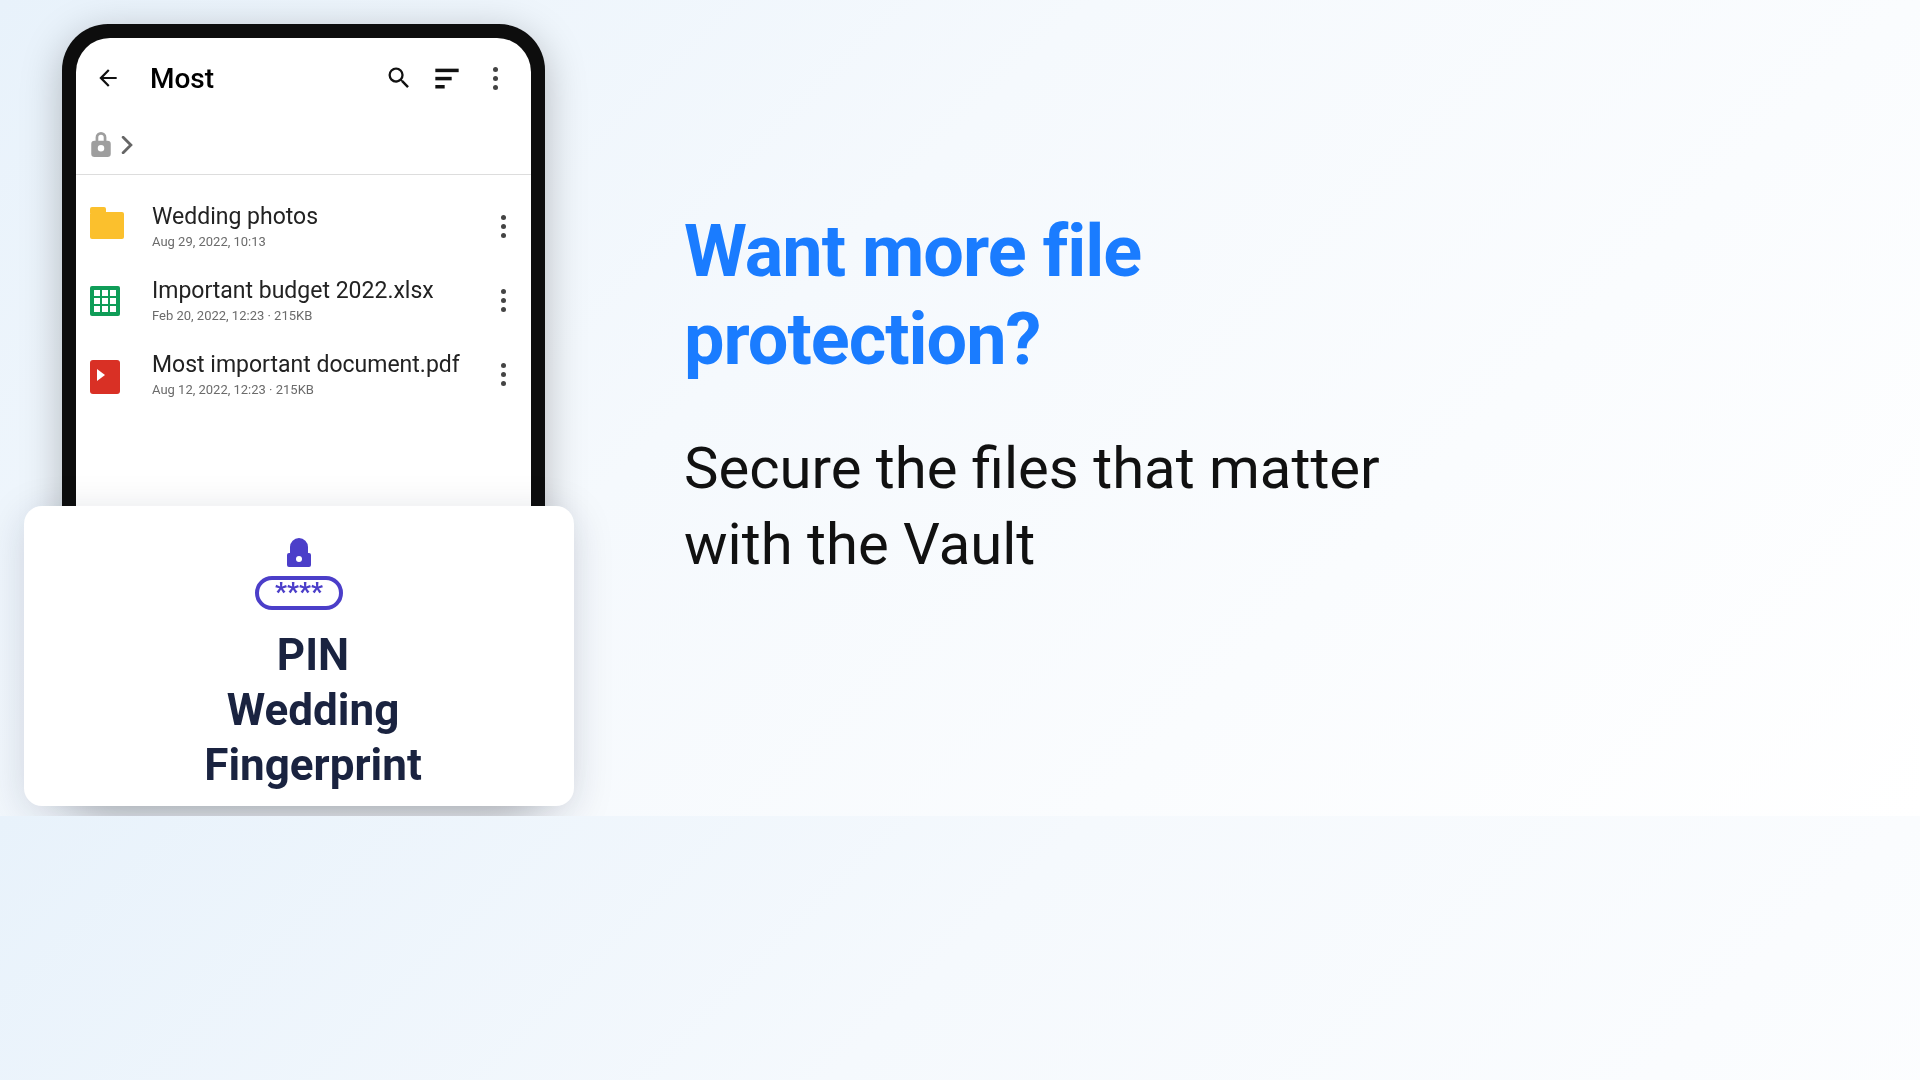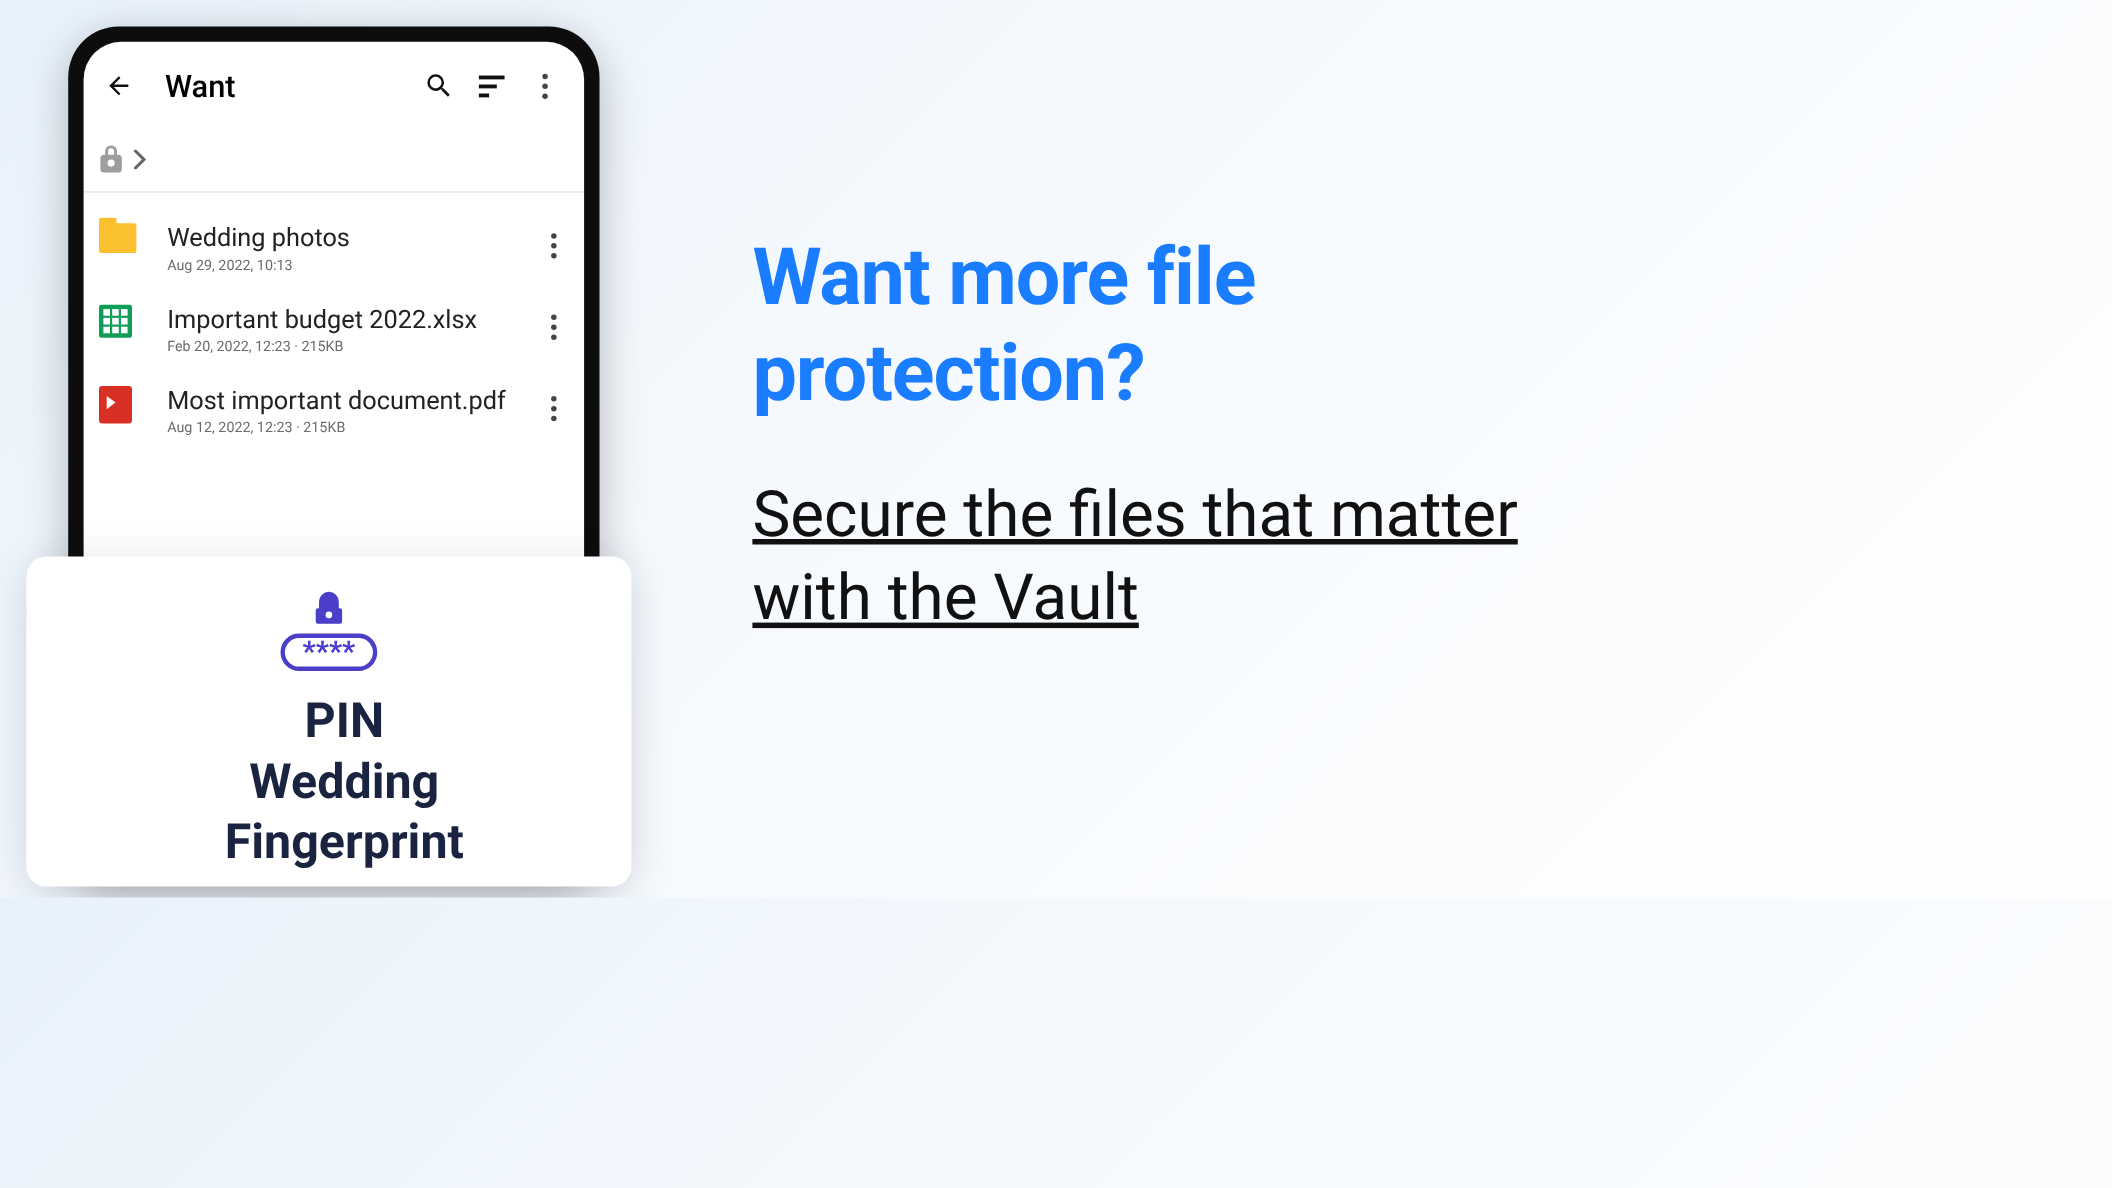--- a/index.html
+++ b/index.html
@@ -54,20 +54,21 @@
   .breadcrumb {
     display:flex;
     align-items:center;
     gap: 8px;
     padding: 14px 14px 16px 14px;
     border-bottom: 1px solid #ddd;
   }
   .files { padding-top: 14px; }
   .file-row {
     display:flex;
+    align-items:center;
     padding: 14px 8px 14px 14px;
   }
   .file-row .fileicon {
     width: 34px; height: 28px;
     flex: 0 0 34px;
     margin-right: 28px;
     position: relative;
   }
   .file-row .name {
     font-size: 23px;
@@ -123,21 +124,20 @@
     font-weight: 700;
     color: #1a7cff;
     line-height: 1.22;
     letter-spacing: -1px;
   }
   .marketing p {
     margin-top: 46px;
     font-size: 58px;
     color: #111;
     line-height: 1.32;
-    text-decoration: underline;
   }
   
   .folder-icon {
     width:34px; height:27px;
     background:#fbc02d;
     border-radius:2px;
     position:relative;
   }
   .folder-icon:before {
     content:'';
@@ -179,21 +179,21 @@
 
 <div class="phone">
   <div class="screen">
 
     <div class="appbar">
       <div class="back">
         <svg width="26" height="26" viewBox="0 0 24 24">
             <path d="M20 11H7.83l5.59-5.59L12 4l-8 8 8 8 1.41-1.41L7.83 13H20z" fill="#111"></path>
           </svg>
       </div>
-      <div class="title">Want</div>
+      <div class="title">Most</div>
       <div class="spacer"></div>
       <div class="icon-btn">
         <svg width="28" height="28" viewBox="0 0 24 24">
             <path d="M15.5 14h-.79l-.28-.27A6.471 6.471 0 0016 9.5 6.5 6.5 0 109.5 16c1.61 0 3.09-.59 4.23-1.57l.27.28v.79l5 4.99L20.49 19l-4.99-5zm-6 0C7.01 14 5 11.99 5 9.5S7.01 5 9.5 5 14 7.01 14 9.5 11.99 14 9.5 14z" fill="#111"></path>
           </svg>
       </div>
       <div class="icon-btn">
         <svg width="28" height="24" viewBox="0 0 24 20">
             <rect x="2" y="2" width="20" height="3" fill="#111"></rect>
             <rect x="2" y="9" width="14" height="3" fill="#111"></rect>

